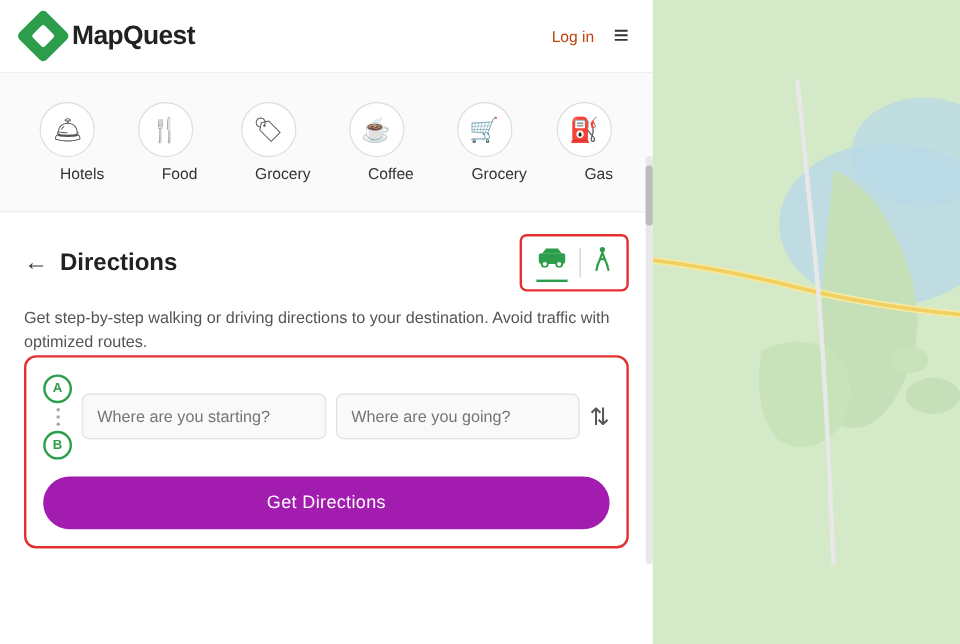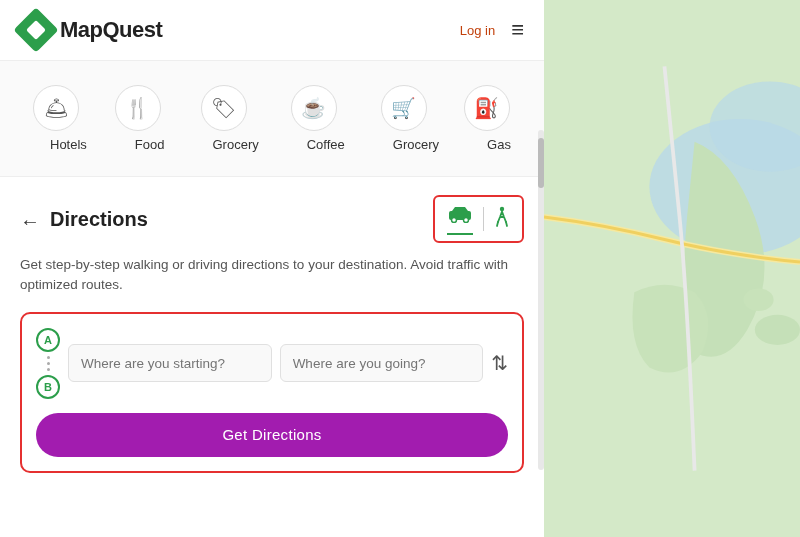--- a/index.html
+++ b/index.html
@@ -176,21 +176,21 @@
       height: 2px;
       background: #2c9e4b;
       margin-top: 2px;
       width: 100%;
     }
 
     .directions-desc {
       font-size: 13.5px;
       color: #555;
       line-height: 1.5;
-      margin-bottom: 16px;
+      margin-bottom: 0;
     }
 
     .form-container {
       border: 2px solid #e53030;
       border-radius: 10px;
       padding: 14px;
       background: #fff;
     }
 
     .waypoint-a, .waypoint-b {

